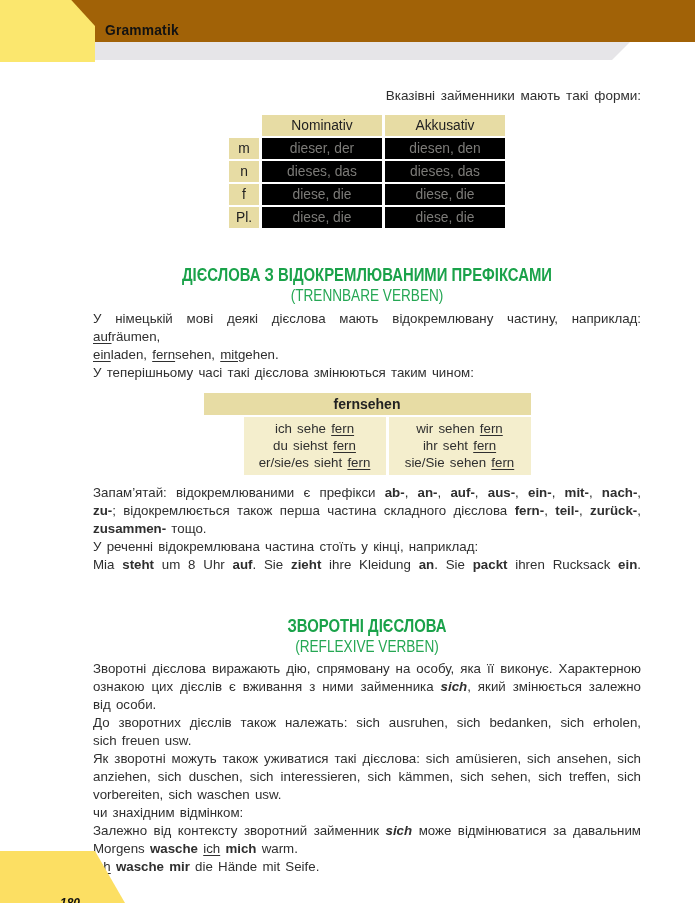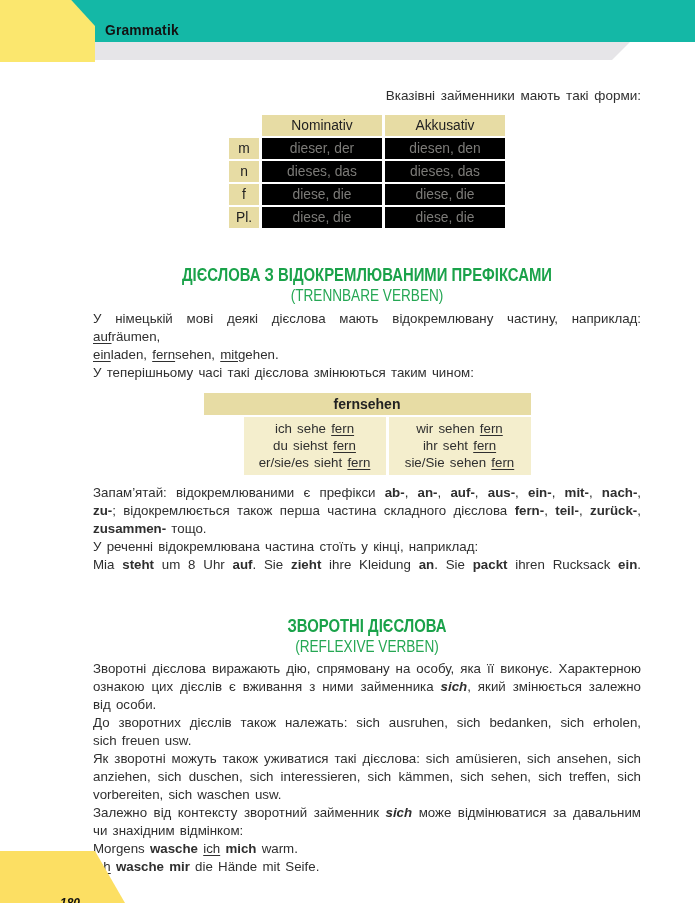--- a/index.html
+++ b/index.html
@@ -1,20 +1,20 @@
 <!DOCTYPE html>
 <html><head>
 <meta charset="utf-8">
 <style>
   html,body { margin:0; padding:0; background:#fff; }
   .page { position:relative; width:695px; height:903px; background:#ffffff;
           font-family:"Liberation Sans", sans-serif; overflow:hidden; }
 
   
-  .olive-bar { position:absolute; left:0; top:0; width:695px; height:42px; background:#14b8a6; }
+  .olive-bar { position:absolute; left:0; top:0; width:695px; height:42px; background:#a16207; }
   .header-title { position:absolute; left:105px; top:21px; font-size:15px; font-weight:bold;
                   color:#121212; transform:scaleX(.92); transform-origin:left center; letter-spacing:.2px; }
   .gray-strip { position:absolute; left:95px; top:42px; width:535px; height:18px; background:#e6e5e8;
                 clip-path:polygon(0 0, 100% 0, calc(100% - 18px) 100%, 0 100%); }
   .wedge-top { position:absolute; left:0; top:0; width:95px; height:62px; background:#fbe76e;
                clip-path:polygon(0 0, 75% 0, 100% 42%, 100% 100%, 0 100%); }
 
   
   .wedge-bottom { position:absolute; left:0; top:851px; width:125px; height:52px; background:#fcdf63;
                   clip-path:polygon(0 0, 76% 0, 100% 100%, 0 100%); }
@@ -131,22 +131,22 @@
 
     <div class="para mt3">
         <div class="tl just"><span>Зворотні дієслова виражають дію, спрямовану на особу, яка її виконує. Характерною</span></div>
         <div class="tl just"><span>ознакою цих дієслів є вживання з ними займенника </span><span class="b i">sich</span><span>, який змінюється залежно</span></div>
         <div class="tl"><span>від особи.</span></div>
         <div class="tl just"><span>До зворотних дієслів також належать: sich ausruhen, sich bedanken, sich erholen,</span></div>
         <div class="tl"><span>sich freuen usw.</span></div>
         <div class="tl just"><span>Як зворотні можуть також уживатися такі дієслова: sich amüsieren, sich ansehen, sich</span></div>
         <div class="tl just"><span>anziehen, sich duschen, sich interessieren, sich kämmen, sich sehen, sich treffen, sich</span></div>
         <div class="tl"><span>vorbereiten, sich waschen usw.</span></div>
+        <div class="tl"><span>чи знахідним відмінком:</span></div>
         <div class="tl just"><span>Залежно від контексту зворотний займенник </span><span class="b i">sich</span><span> може відмінюватися за давальним</span></div>
-        <div class="tl"><span>чи знахідним відмінком:</span></div>
         <div class="tl"><span>Morgens </span><span class="b">wasche</span><span> </span><span class="u">ich</span><span> </span><span class="b">mich</span><span> warm.</span></div>
         <div class="tl"><span class="u">Ich</span><span> </span><span class="b">wasche mir</span><span> die Hände mit Seife.</span></div>
       </div>
 
   </div>
 
   <div class="wedge-bottom"></div>
   <div class="page-num">180</div>
 
 </div>

